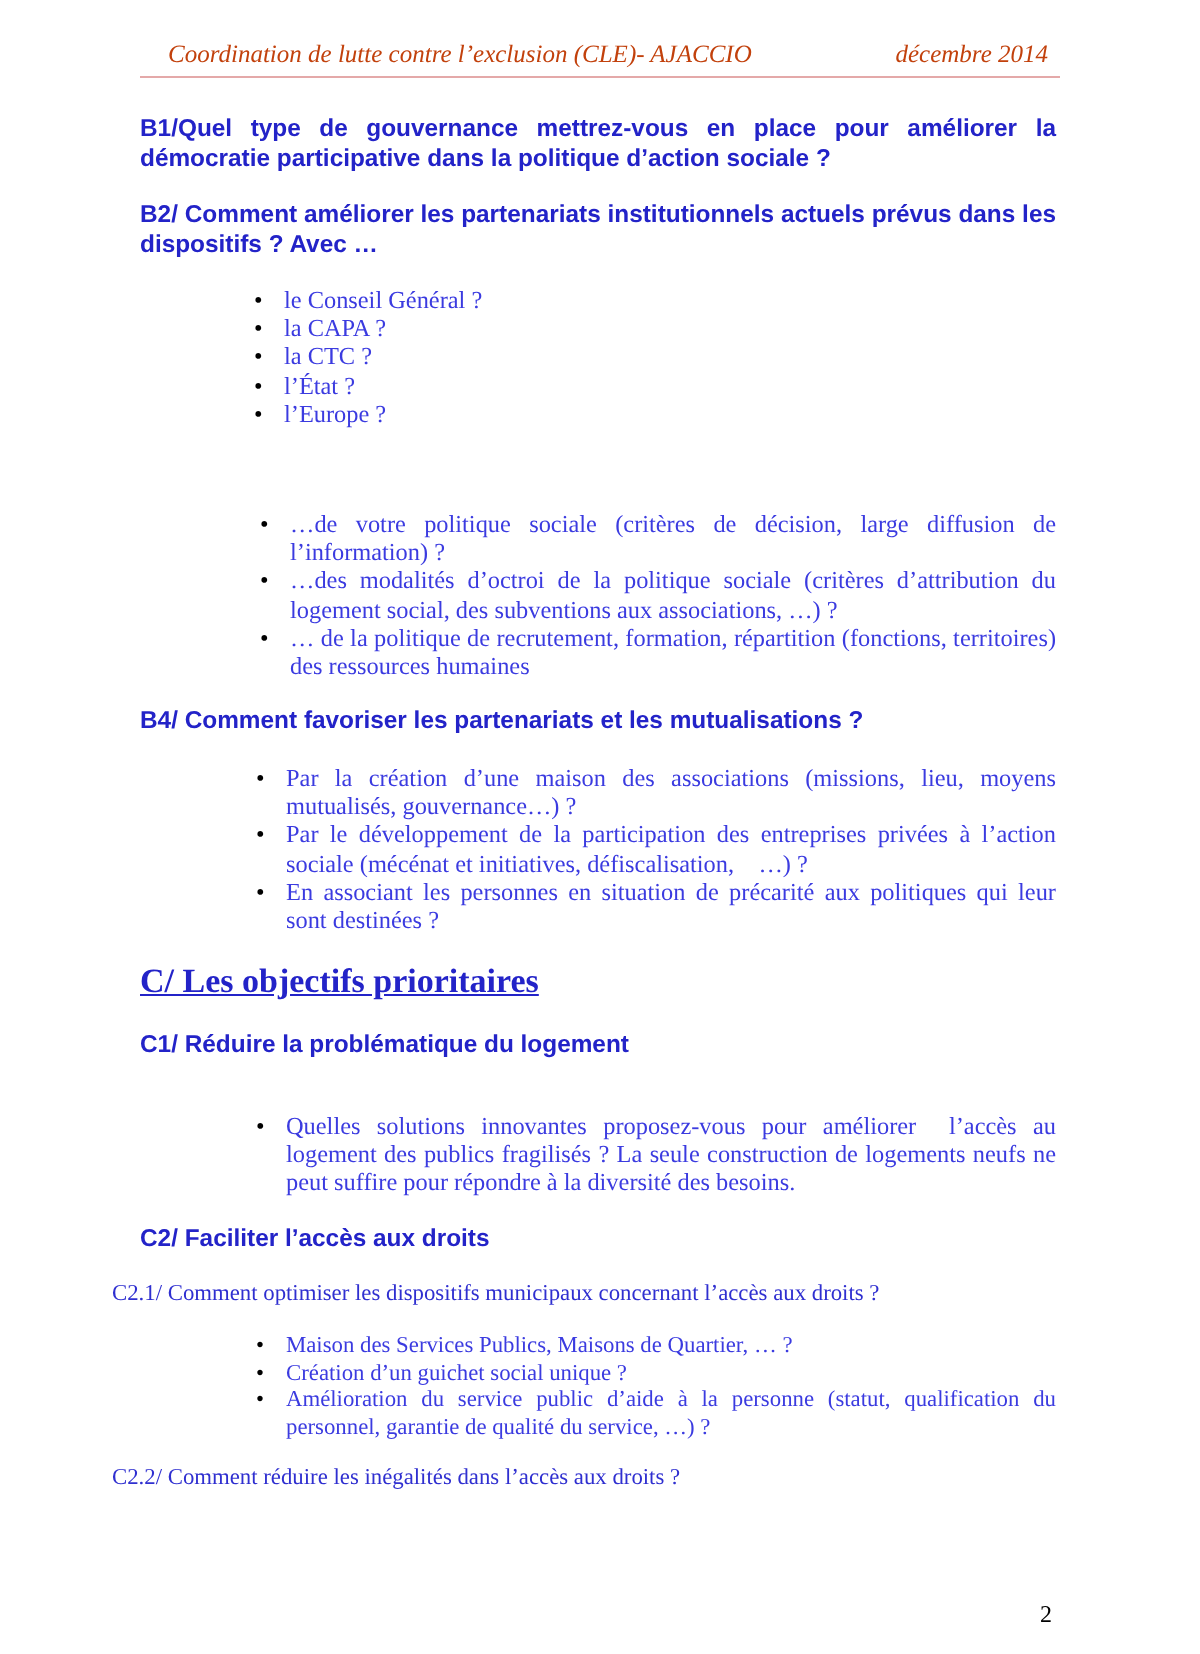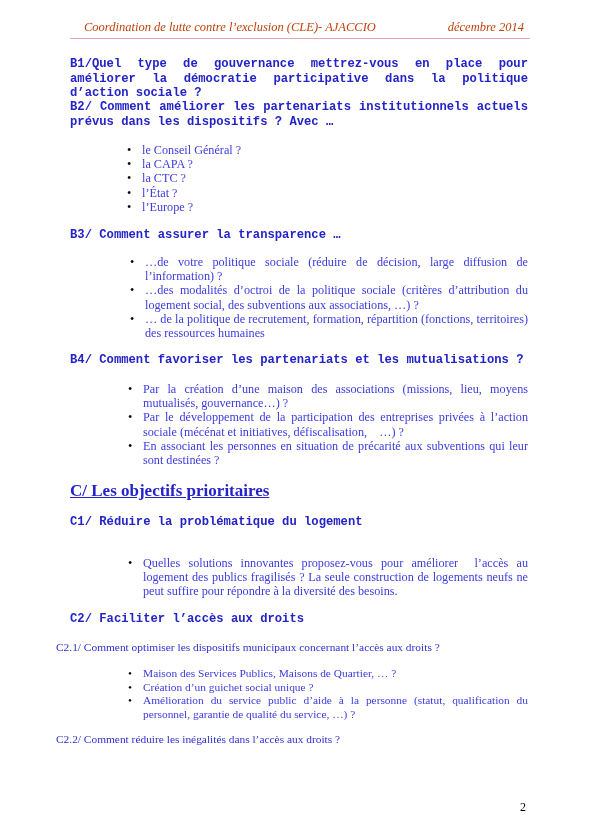--- a/index.html
+++ b/index.html
@@ -5,21 +5,21 @@
     html, body { margin: 0; padding: 0; background: #ffffff; }
     body { width: 600px; height: 827px; position: relative; overflow: hidden;
       font-family: "DejaVu Serif", "Liberation Serif", serif; color: #2a2ad8; }
     .page { position: absolute; left: 0; top: 0; width: 600px; height: 827px; }
     .header { position: absolute; left: 70px; top: 20px; width: 460px; height: 18px;
       border-bottom: 1px solid #e4a9a9; font-style: italic; color: #c2410c;
       font-size: 12.5px; font-family: "Liberation Serif", serif; }
     .header .left { position: absolute; left: 14px; top: 0; }
     .header .right { position: absolute; right: 6px; top: 0; }
     .q { position: absolute; left: 70px; width: 458px; font-weight: bold; font-size: 12.2px;
-      line-height: 14.5px; text-align: justify; font-family: Liberation Mono, monospace; color: #2323c8; }
+      line-height: 14.5px; text-align: justify; font-family: Liberation Sans, sans-serif; color: #2323c8; }
     .list { position: absolute; margin: 0; padding: 0; list-style: none;
       font-family: "Liberation Serif", serif; font-size: 12.2px; line-height: 14.2px; color: #3b3be0; }
     .list li { position: relative; padding-left: 15px; text-align: justify; }
     .list li .bullet { position: absolute; left: 0; top: 0; color: #000; }
     .bold li { font-weight: normal; }
     .c-title { position: absolute; left: 70px; top: 481px; font-size: 17px; font-weight: bold;
       text-decoration: underline; font-family: "Liberation Serif", serif; color: #2323c8; }
     .sub { position: absolute; left: 56px; font-size: 11.4px; font-family: "Liberation Serif", serif; color: #2f2fd0; }
     .pagenum { position: absolute; left: 520px; top: 800px; color: #000; font-size: 12px;
       font-family: "Liberation Serif", serif; }
@@ -37,32 +37,31 @@
 
   <div class="q" style="top:100px;">B2/ Comment améliorer les partenariats institutionnels actuels prévus dans les dispositifs ? Avec …</div>
   <ul class="list" style="left:127px; top:143px; width:300px;">
     <li><span class="bullet">•</span><span>le Conseil Général ?</span></li>
     <li><span class="bullet">•</span><span>la CAPA ?</span></li>
     <li><span class="bullet">•</span><span>la CTC ?</span></li>
     <li><span class="bullet">•</span><span>l’État ?</span></li>
     <li><span class="bullet">•</span><span>l’Europe ?</span></li>
   </ul>
 
-  <div class="q" style="top:228px;">B3/ Comment assurer la transparence …</div>
   <ul class="list" style="left:130px; top:255px; width:398px;">
-    <li><span class="bullet">•</span><span>…de votre politique sociale (réduire de décision, large diffusion de l’information) ?</span></li>
+    <li><span class="bullet">•</span><span>…de votre politique sociale (critères de décision, large diffusion de l’information) ?</span></li>
     <li><span class="bullet">•</span><span>…des modalités d’octroi de la politique sociale (critères d’attribution du logement social, des subventions aux associations, …) ?</span></li>
     <li><span class="bullet">•</span><span>… de la politique de recrutement, formation, répartition (fonctions, territoires) des ressources humaines</span></li>
   </ul>
 
   <div class="q" style="top:353px;">B4/ Comment favoriser les partenariats et les mutualisations ?</div>
   <ul class="list bold" style="left:128px; top:382px; width:400px; font-weight:bold;">
     <li><span class="bullet">•</span><span>Par la création d’une maison des associations (missions, lieu, moyens mutualisés, gouvernance…) ?</span></li>
     <li><span class="bullet">•</span><span>Par le développement de la participation des entreprises privées à l’action sociale (mécénat et initiatives, défiscalisation,&nbsp;&nbsp;&nbsp; …) ?</span></li>
-    <li><span class="bullet">•</span><span>En associant les personnes en situation de précarité aux subventions qui leur sont destinées ?</span></li>
+    <li><span class="bullet">•</span><span>En associant les personnes en situation de précarité aux politiques qui leur sont destinées ?</span></li>
   </ul>
 
   <div class="c-title">C/ Les objectifs prioritaires</div>
 
   <div class="q" style="top:515px;">C1/ Réduire la problématique du logement</div>
   <ul class="list" style="left:128px; top:556px; width:400px;">
     <li><span class="bullet">•</span><span>Quelles solutions innovantes proposez-vous pour améliorer&nbsp; l’accès au logement des publics fragilisés ? La seule construction de logements neufs ne peut suffire pour répondre à la diversité des besoins.</span></li>
   </ul>
 
   <div class="q" style="top:612px;">C2/ Faciliter l’accès aux droits</div>

